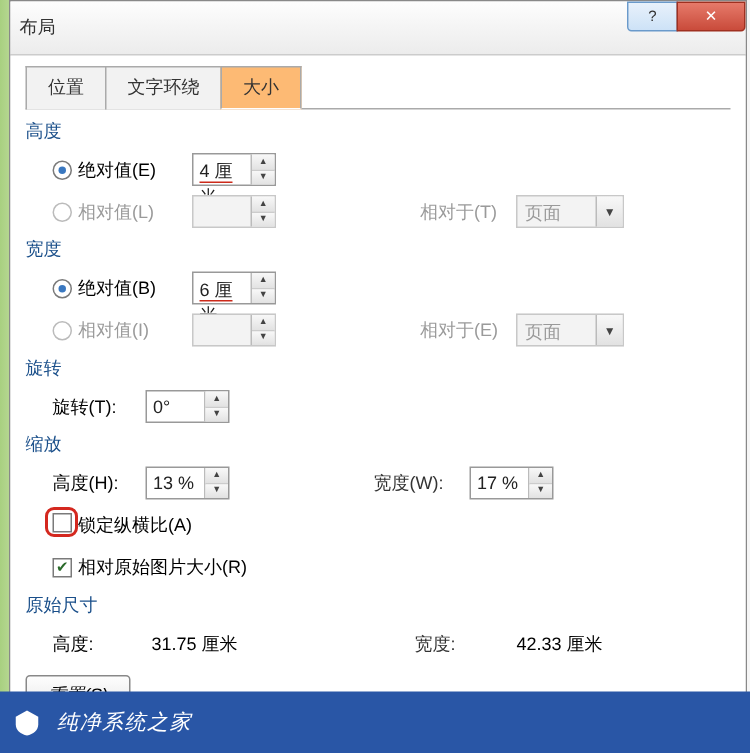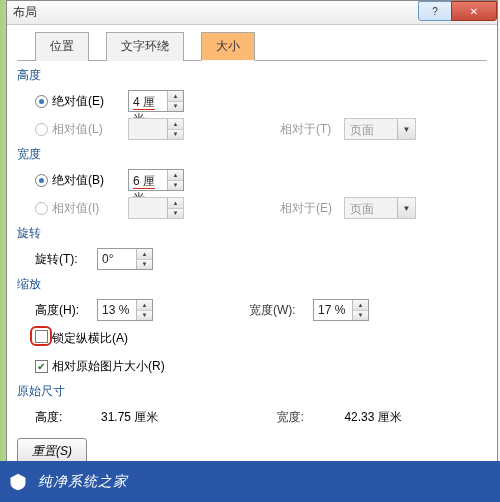--- a/index.html
+++ b/index.html
@@ -15,21 +15,21 @@
   }
   .window {
     position: absolute;
     left: 6px;
     top: 0;
     width: 492px;
     background: #fff;
     border: 1px solid #888;
   }
   .titlebar {
-    height: 24px;
+    height: 36px;
     background: linear-gradient(to bottom, #fdfdfd, #ececec);
     border-bottom: 1px solid #ccc;
     display: flex;
     align-items: center;
     padding: 0 6px;
     position: relative;
   }
   .title-text { color: #333; }
   .title-btns {
     position: absolute;
@@ -58,21 +58,20 @@
   }
   .tab {
     padding: 5px 14px;
     border: 1px solid #aaa;
     border-bottom: none;
     background: #f2f2f2;
     margin-right: -1px;
     color: #333;
     position: relative;
     top: 1px;
-    margin-left: 18px;
   }
   .tab.active {
     background: #fdba74;
     border-bottom: 1px solid #fff;
     z-index: 2;
   }
   .group-label {
     color: #1a4f8a;
     margin: 4px 0 4px 0;
   }

